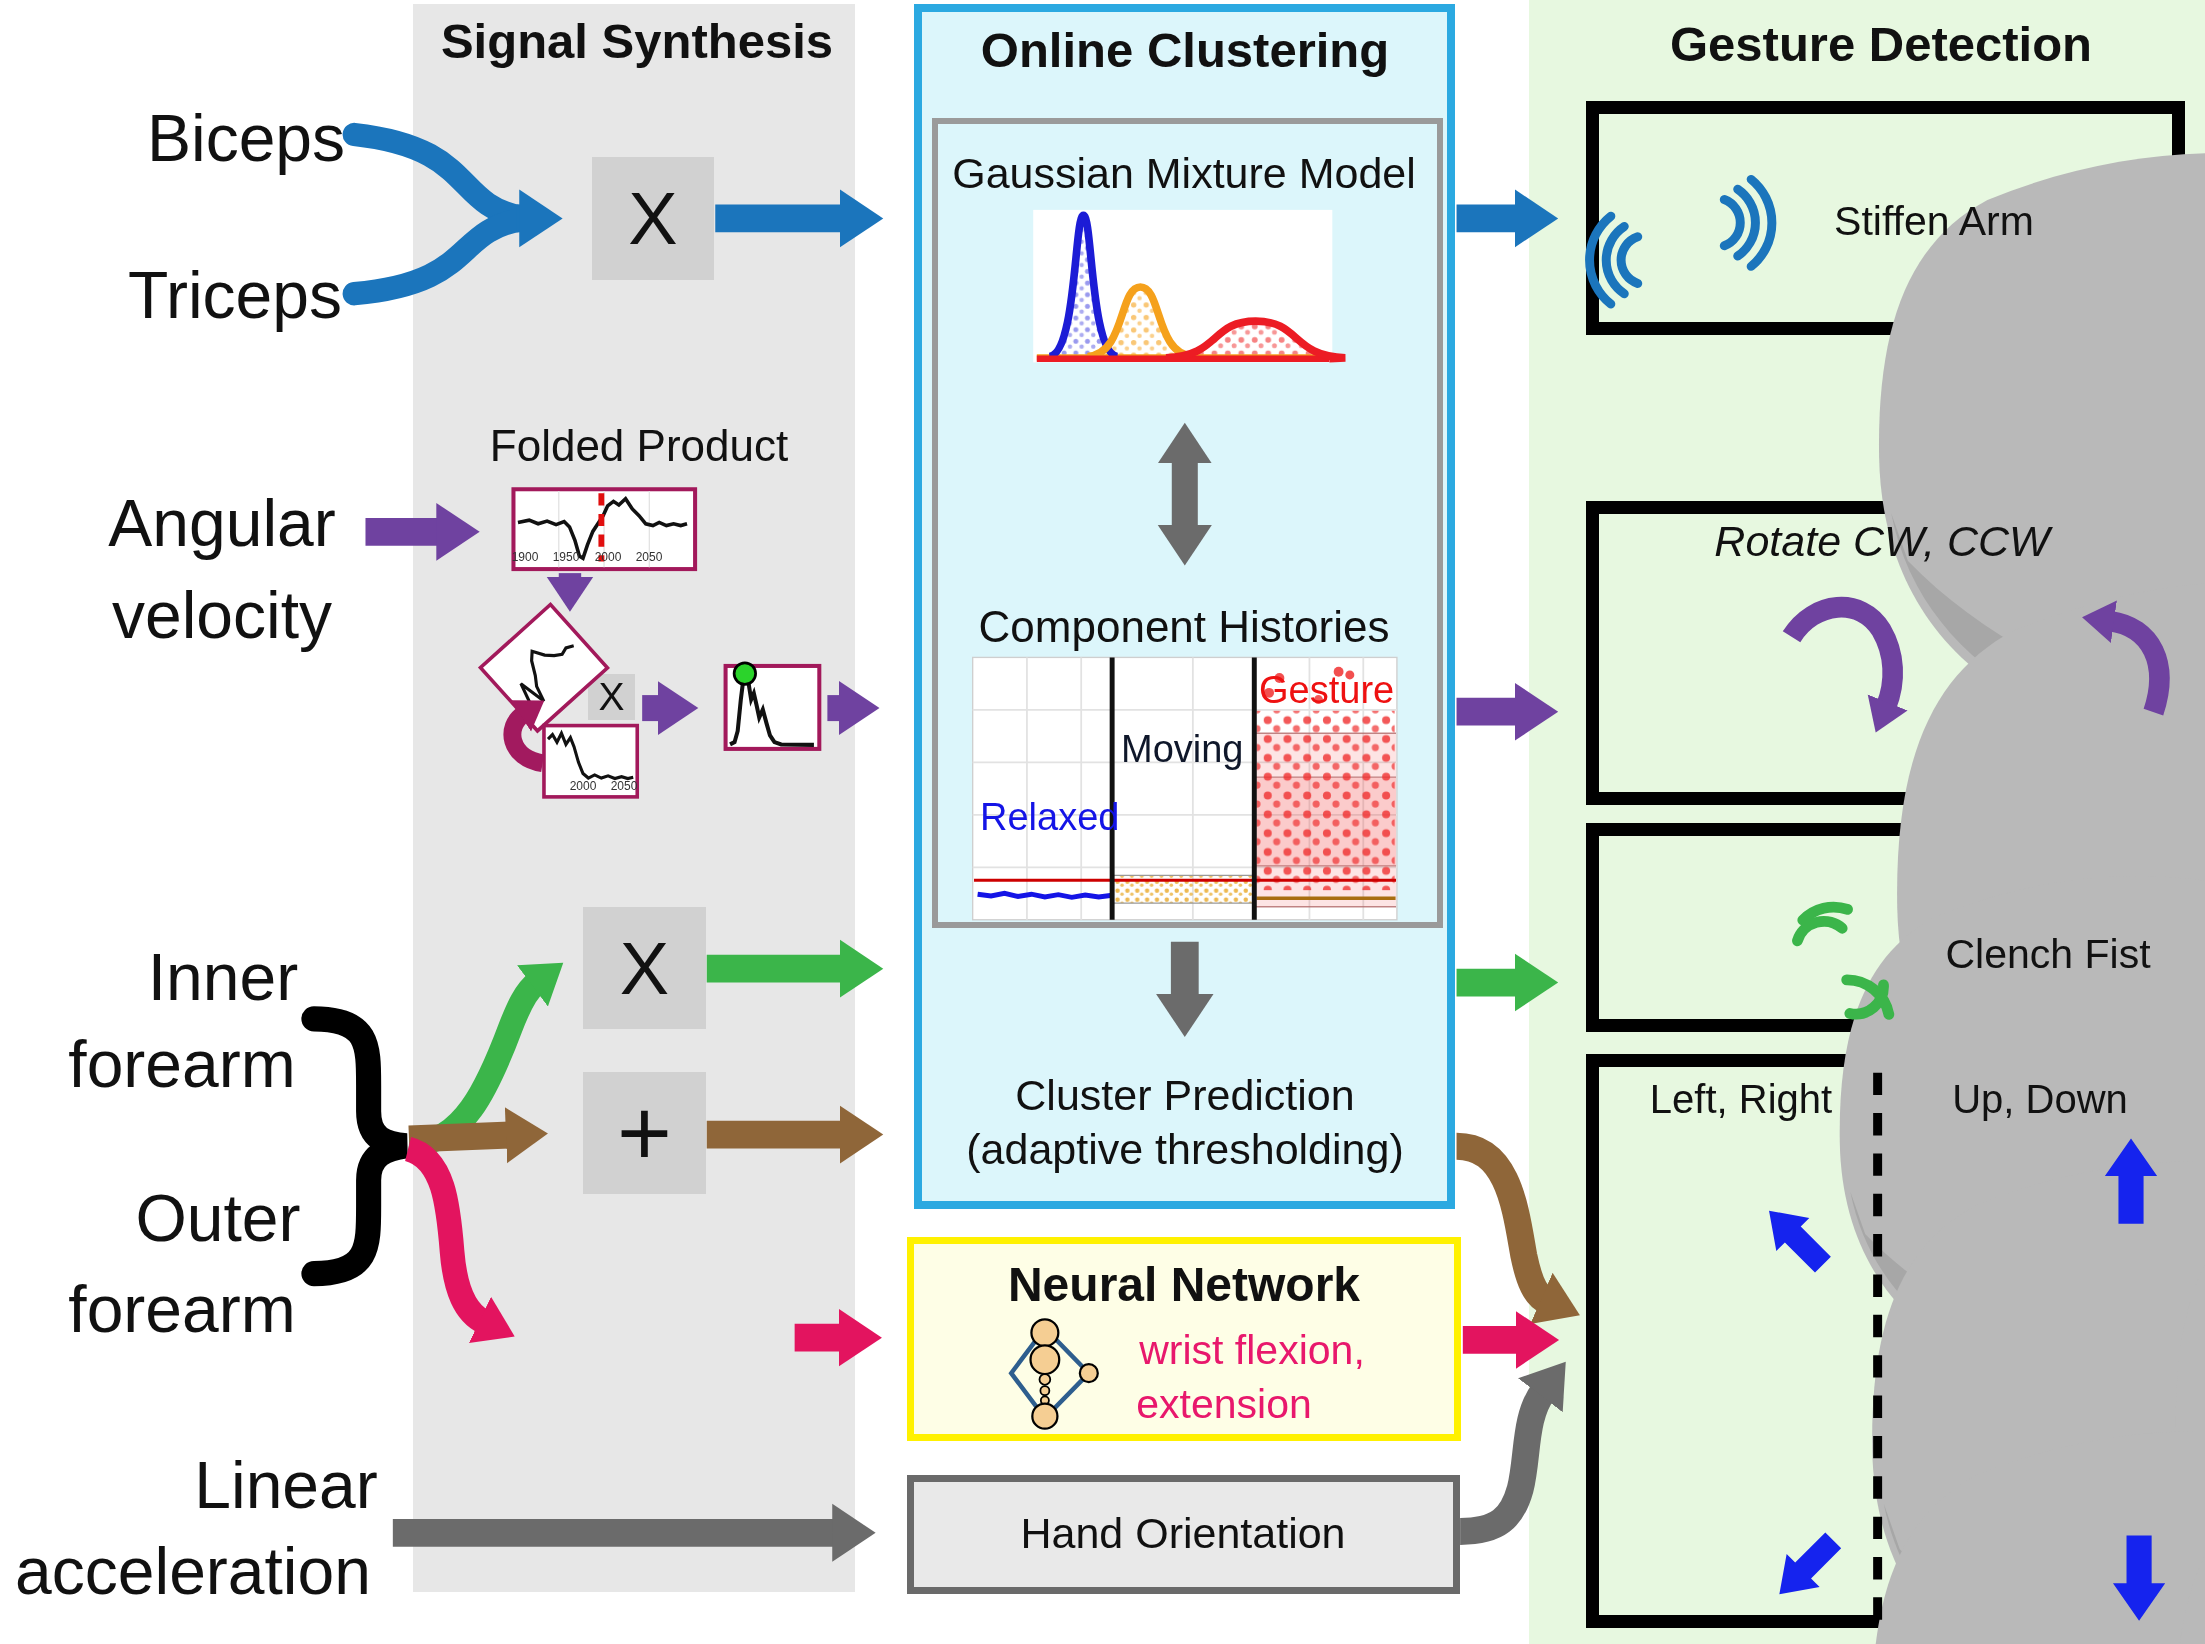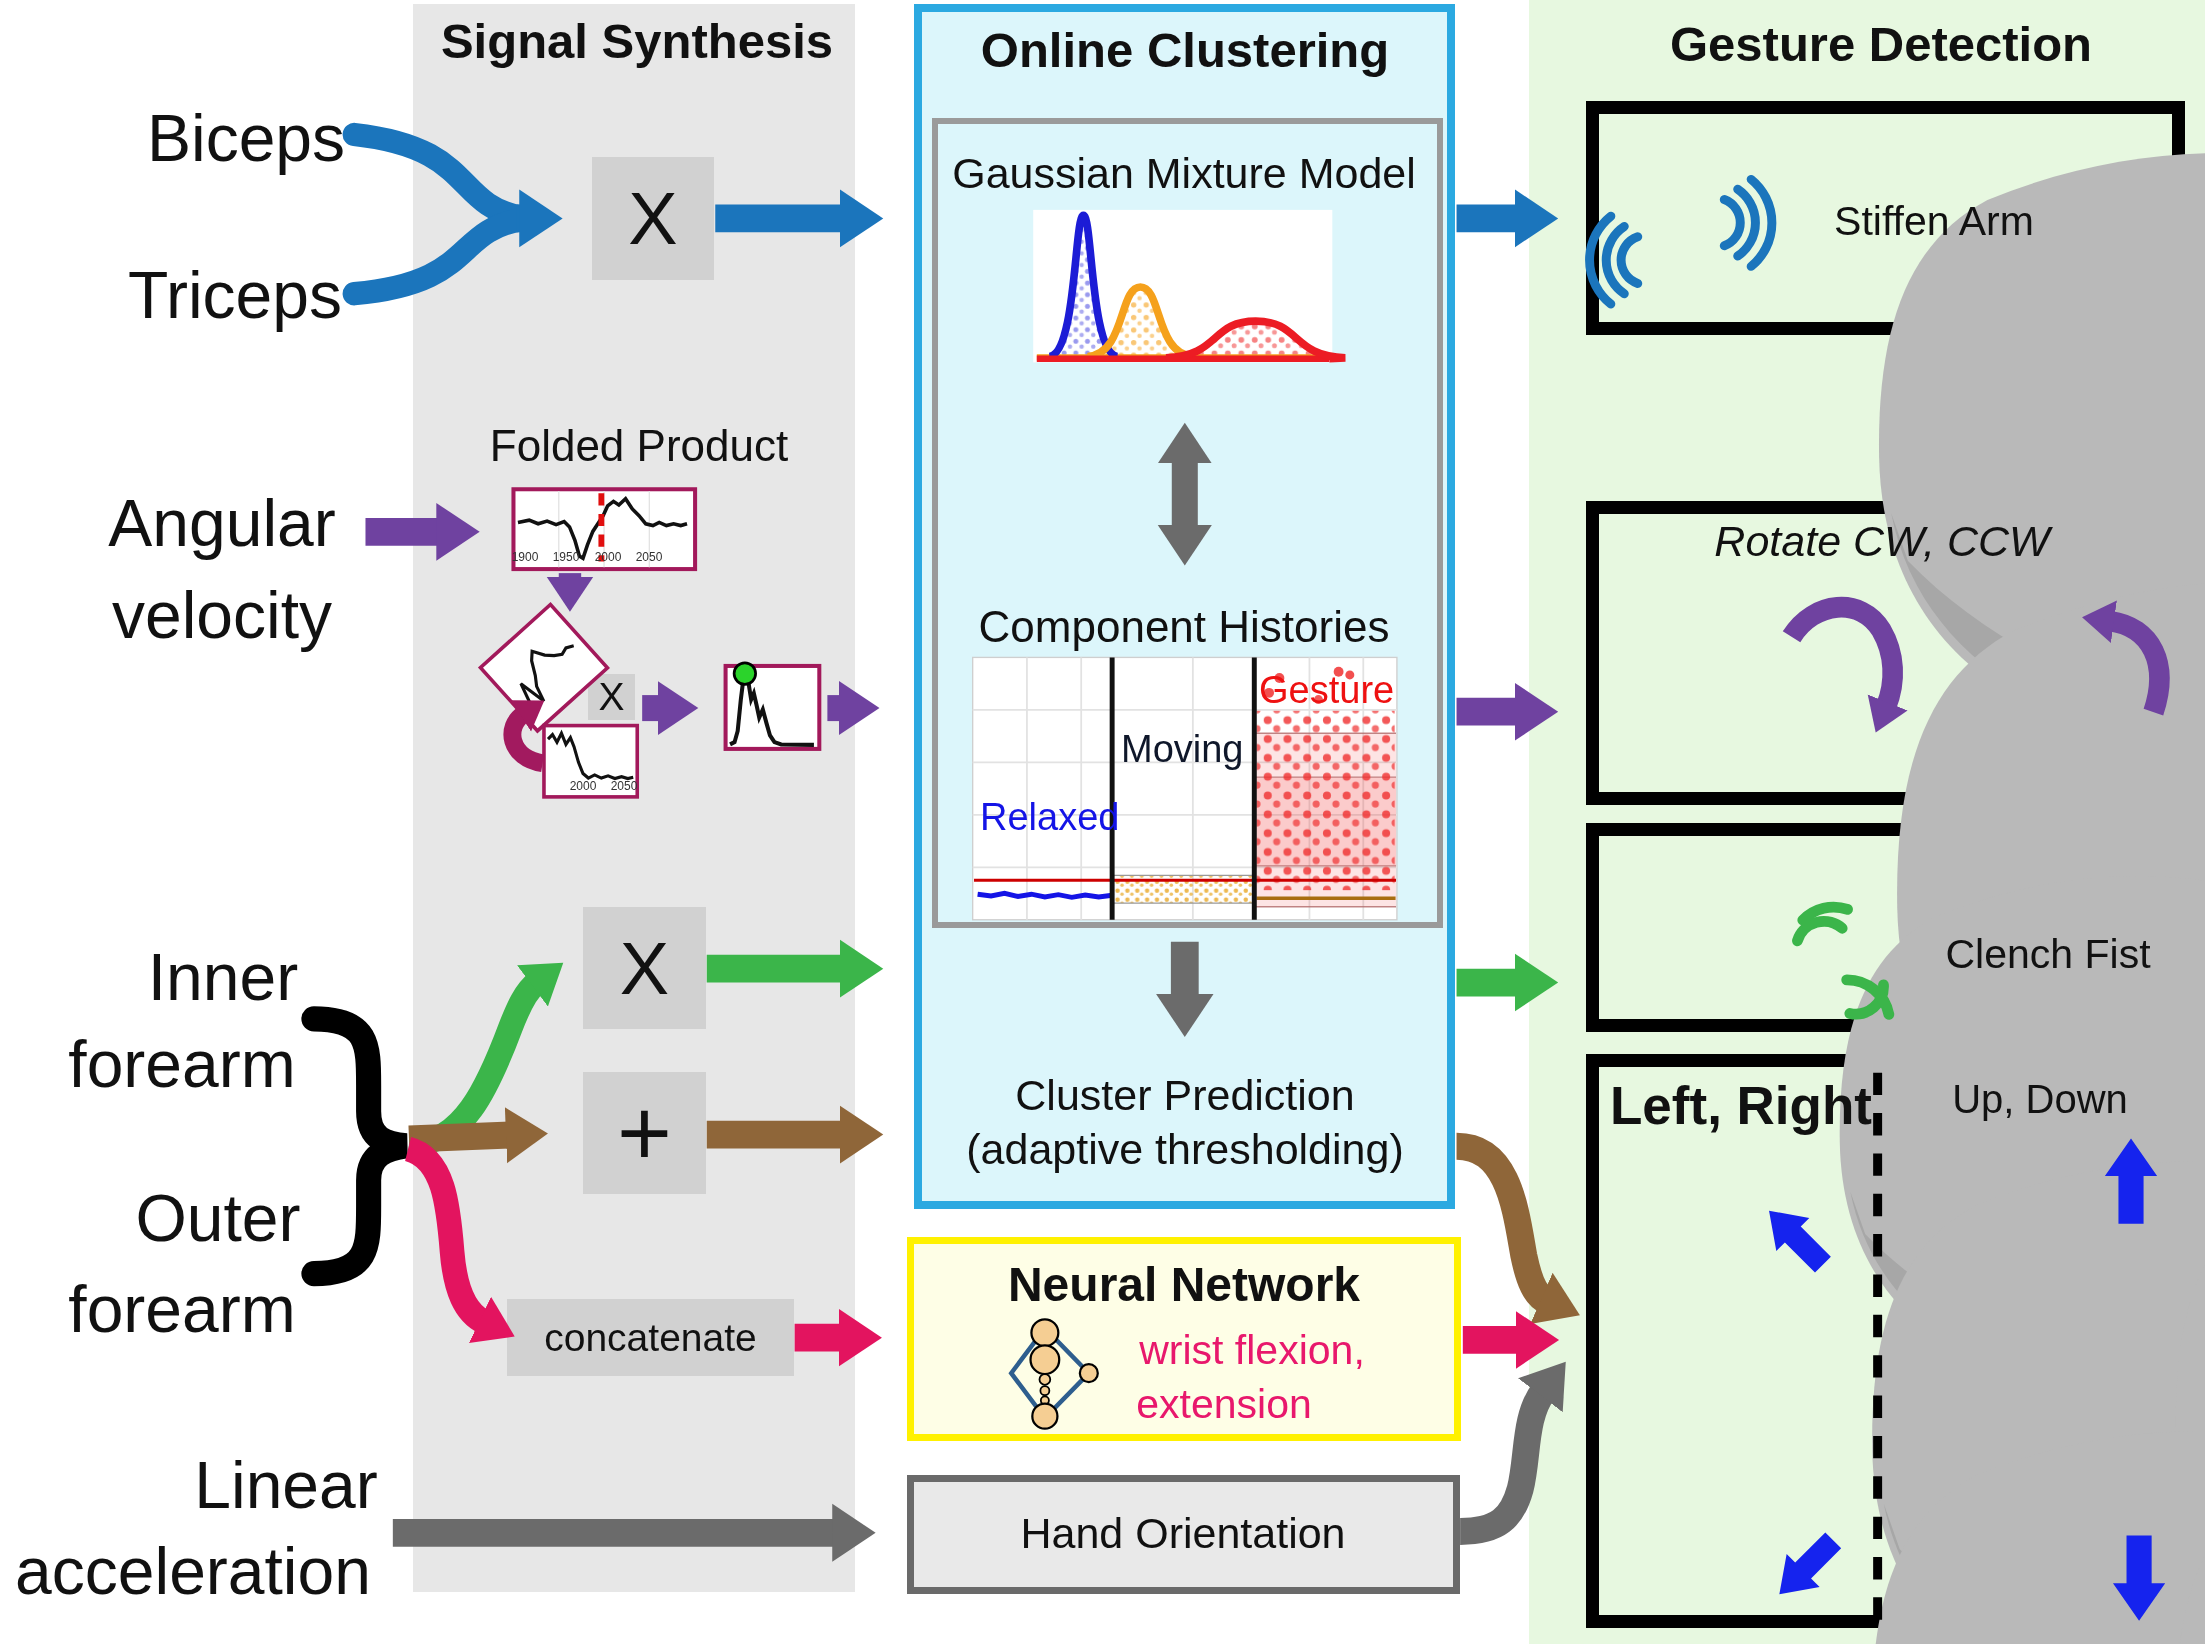--- a/index.html
+++ b/index.html
@@ -35,23 +35,20 @@
       <span>X</span>
     </div>
   <div class="box opbox" style="left:588px;top:674px;width:47px;height:46px;font-size:39px;">
       <span>X</span>
     </div>
   <div class="box opbox" style="left:583px;top:907px;width:123px;height:122px;font-size:74px;">
       <span>X</span>
     </div>
   <div class="box opbox" style="left:583px;top:1072px;width:123px;height:122px;font-size:94px;">
       <span>+</span>
-    </div>
-  <div class="box opbox" style="left:507px;top:1299px;width:287px;height:77px;font-size:39px;">
-      <span>concatenate</span>
     </div>
 
   <div class="panel" style="left:1586px;top:101px;width:599px;height:234px;"></div>
   <div class="panel" style="left:1586px;top:501px;width:597px;height:304px;"></div>
   <div class="panel" style="left:1586px;top:823px;width:597px;height:209px;"></div>
   <div class="panel" style="left:1586px;top:1054px;width:597px;height:574px;"></div>
 
   <svg class="overlay" width="2205" height="1644" viewBox="0 0 4917 3666">
     <defs>
       <marker id="m-blue" viewBox="0 0 4 4" refX="0.3" refY="2" markerWidth="2.6" markerHeight="3.4" orient="auto">
@@ -311,21 +308,21 @@
   <div class="t ctr" style="left:1185px;top:1128px;font-size:43px;">(adaptive thresholding)</div>
 
   <div class="t ctr" style="left:1184px;top:1261px;font-size:48px;font-weight:bold;">Neural Network</div>
   <div class="t ctr" style="left:1252px;top:1330px;font-size:41px;color:#E8186C;">wrist flexion,</div>
   <div class="t ctr" style="left:1224px;top:1384px;font-size:41px;color:#E8186C;">extension</div>
   <div class="t ctr" style="left:1183px;top:1512px;font-size:43px;">Hand Orientation</div>
 
   <div class="t ctr" style="left:1934px;top:201px;font-size:41px;">Stiffen Arm</div>
   <div class="t ctr" style="left:1882px;top:520px;font-size:43px;font-style:italic;">Rotate CW, CCW</div>
   <div class="t ctr" style="left:2048px;top:934px;font-size:41px;">Clench Fist</div>
-  <div class="t ctr" style="left:1741px;top:1079px;font-size:53px;font-weight:bold;">Left, Right</div>
+  <div class="t ctr" style="left:1741px;top:1079px;font-size:40px;">Left, Right</div>
   <div class="t ctr" style="left:2040px;top:1079px;font-size:40px;">Up, Down</div>
 
   <div class="t tick ctr" style="left:525px;top:551px;">1900</div>
   <div class="t tick ctr" style="left:566px;top:551px;">1950</div>
   <div class="t tick ctr" style="left:608px;top:551px;">2000</div>
   <div class="t tick ctr" style="left:649px;top:551px;">2050</div>
   <div class="t tick ctr" style="left:583px;top:780px;">2000</div>
   <div class="t tick ctr" style="left:624px;top:780px;">2050</div>
 
 </div>

